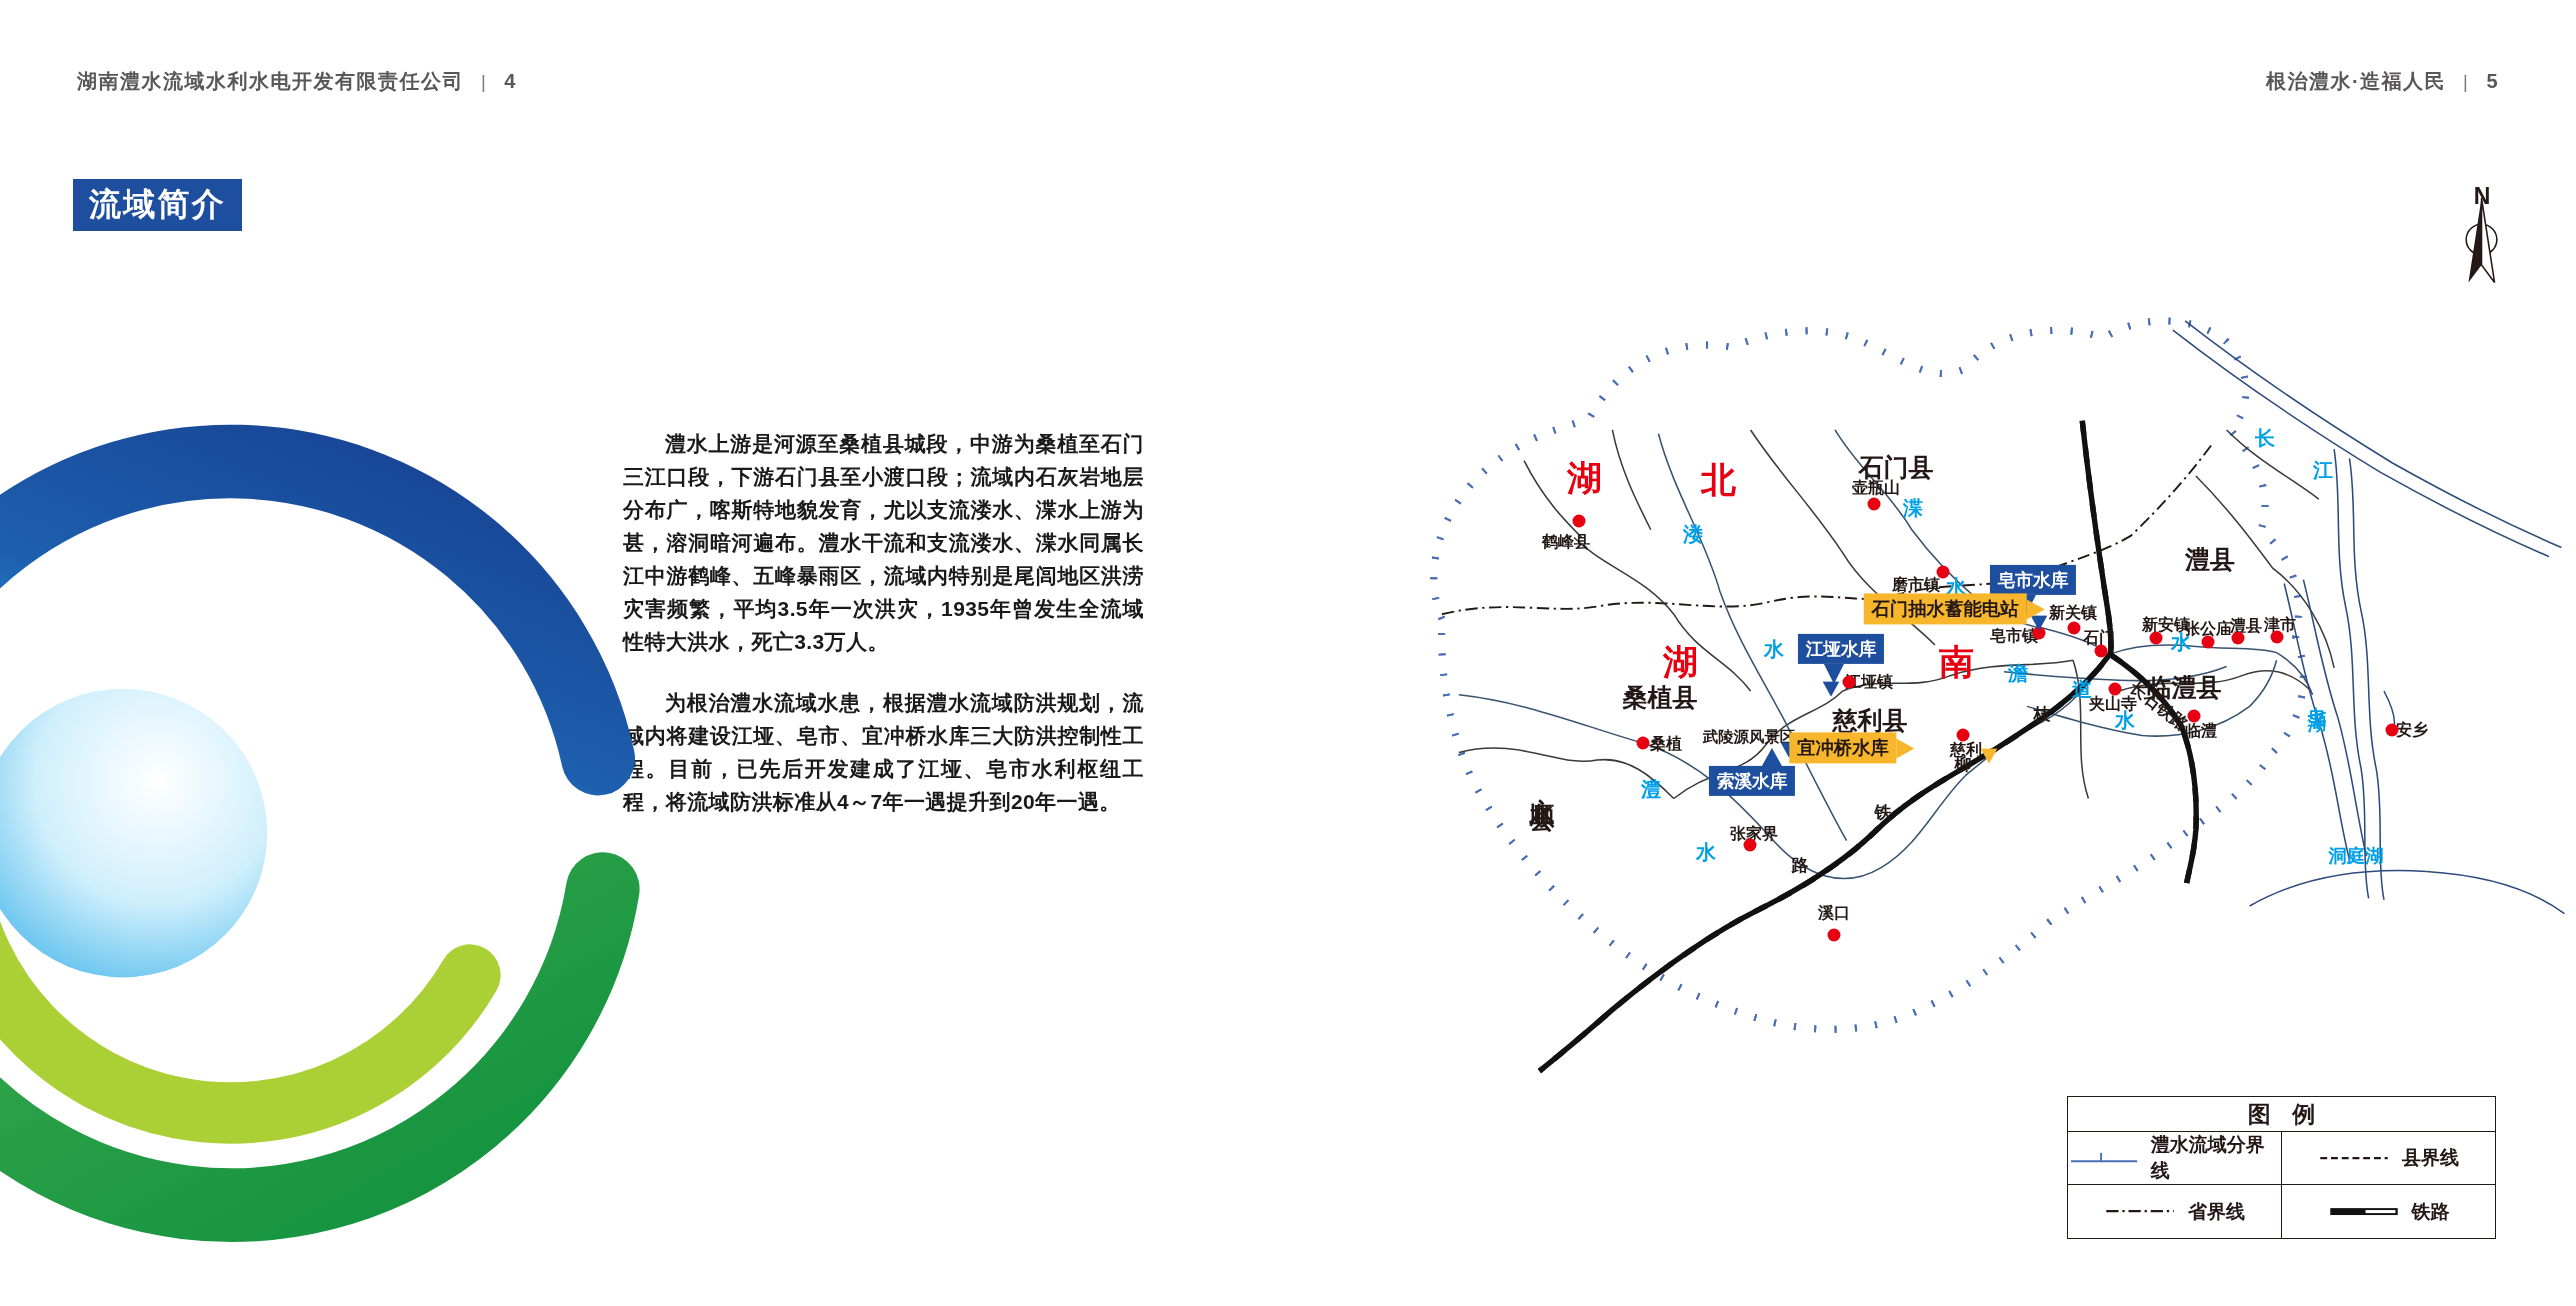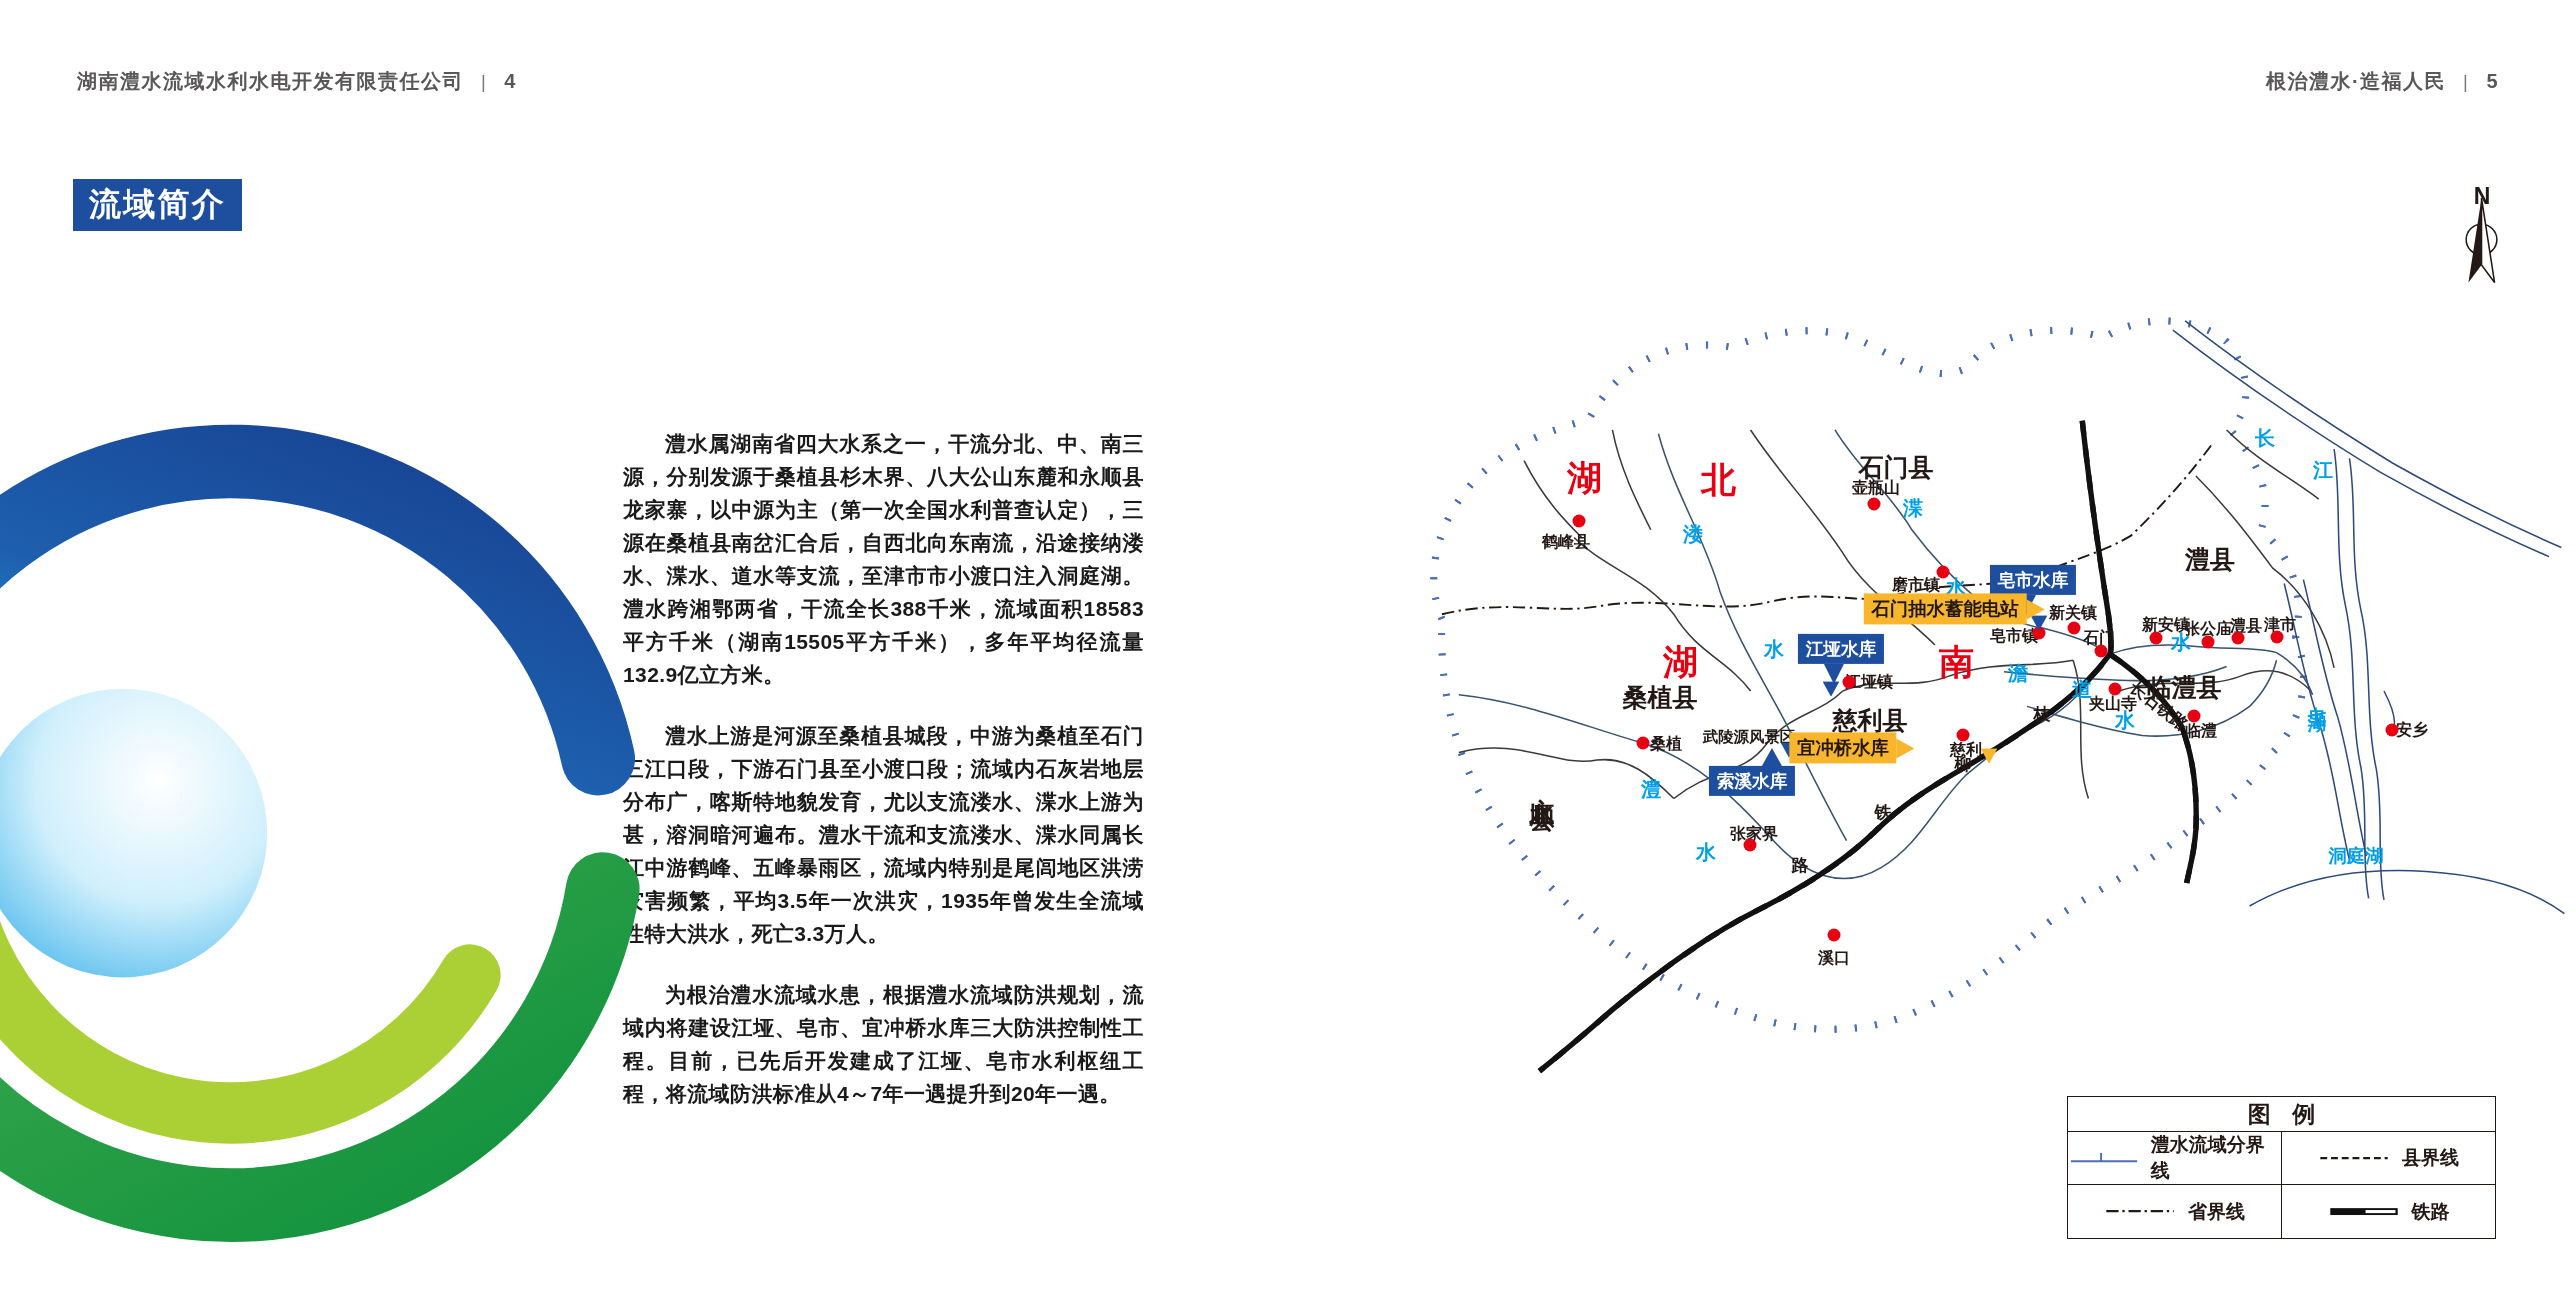--- a/index.html
+++ b/index.html
@@ -67,21 +67,20 @@
   <div class="hdr hdr-r">
     <span>根治澧水·造福人民</span>
     <span class="sep">|</span>
     <span>5</span>
   </div>
 
   <div class="title-box">
     <span>流域简介</span>
   </div>
   <div class="body-text" id="paras">
-      <p>澧水属湖南省四大水系之一，干流分北、中、南三源，分别发源于桑植县杉木界、八大公山东麓和永顺县龙家寨，以中源为主（第一次全国水利普查认定），三源在桑植县南岔汇合后，自西北向东南流，沿途接纳溇水、渫水、道水等支流，至津市市小渡口注入洞庭湖。澧水跨湘鄂两省，干流全长388千米，流域面积18583平方千米（湖南15505平方千米），多年平均径流量132.9亿立方米。</p>
       <p>澧水上游是河源至桑植县城段，中游为桑植至石门三江口段，下游石门县至小渡口段；流域内石灰岩地层分布广，喀斯特地貌发育，尤以支流溇水、渫水上游为甚，溶洞暗河遍布。澧水干流和支流溇水、渫水同属长江中游鹤峰、五峰暴雨区，流域内特别是尾闾地区洪涝灾害频繁，平均3.5年一次洪灾，1935年曾发生全流域性特大洪水，死亡3.3万人。</p>
       <p>为根治澧水流域水患，根据澧水流域防洪规划，流域内将建设江垭、皂市、宜冲桥水库三大防洪控制性工程。目前，已先后开发建成了江垭、皂市水利枢纽工程，将流域防洪标准从4～7年一遇提升到20年一遇。</p>
     </div>
 
   <svg class="art" width="2576" height="1306" viewBox="0 0 3355 1701">
     <defs>
       <linearGradient id="gBlue" x1="0" y1="1" x2="1" y2="0">
         <stop offset="0" stop-color="#2db3e8"></stop>
           <stop offset="0.45" stop-color="#1d5fae"></stop>
           <stop offset="1" stop-color="#173f8f"></stop>
@@ -181,21 +180,21 @@
       <div class="mlabel town" style="left: 2208px; top: 629px;">张公庙</div>
       <div class="mlabel town" style="left: 2246px; top: 626px;">澧县</div>
       <div class="mlabel town" style="left: 2280px; top: 625px;">津市</div>
       <div class="mlabel town" style="left: 2412px; top: 730px;">安乡</div>
       <div class="mlabel town" style="left: 2201px; top: 731px;">临澧</div>
       <div class="mlabel town" style="left: 2113px; top: 704px;">夹山寺</div>
       <div class="mlabel town" style="left: 1966px; top: 750px;">慈利</div>
       <div class="mlabel town" style="left: 1869px; top: 682px;">江垭镇</div>
       <div class="mlabel town" style="left: 1666px; top: 744px;">桑植</div>
       <div class="mlabel town" style="left: 1754px; top: 834px;">张家界</div>
-      <div class="mlabel town" style="left: 1834px; top: 958px;">溪口</div>
+      <div class="mlabel town" style="left: 1834px; top: 913px;">溪口</div>
       <div class="mlabel river" style="left: 1693px; top: 534px;">溇</div>
       <div class="mlabel river" style="left: 1774px; top: 649px;">水</div>
       <div class="mlabel river" style="left: 1913px; top: 508px;">渫</div>
       <div class="mlabel river" style="left: 1956px; top: 587px;">水</div>
       <div class="mlabel river" style="left: 1651px; top: 789px;">澧</div>
       <div class="mlabel river" style="left: 1706px; top: 852px;">水</div>
       <div class="mlabel river" style="left: 2018px; top: 673px;">澹</div>
       <div class="mlabel river" style="left: 2082px; top: 689px;">道</div>
       <div class="mlabel river" style="left: 2125px; top: 720px;">水</div>
       <div class="mlabel river" style="left: 2181px; top: 642px;">水</div>

